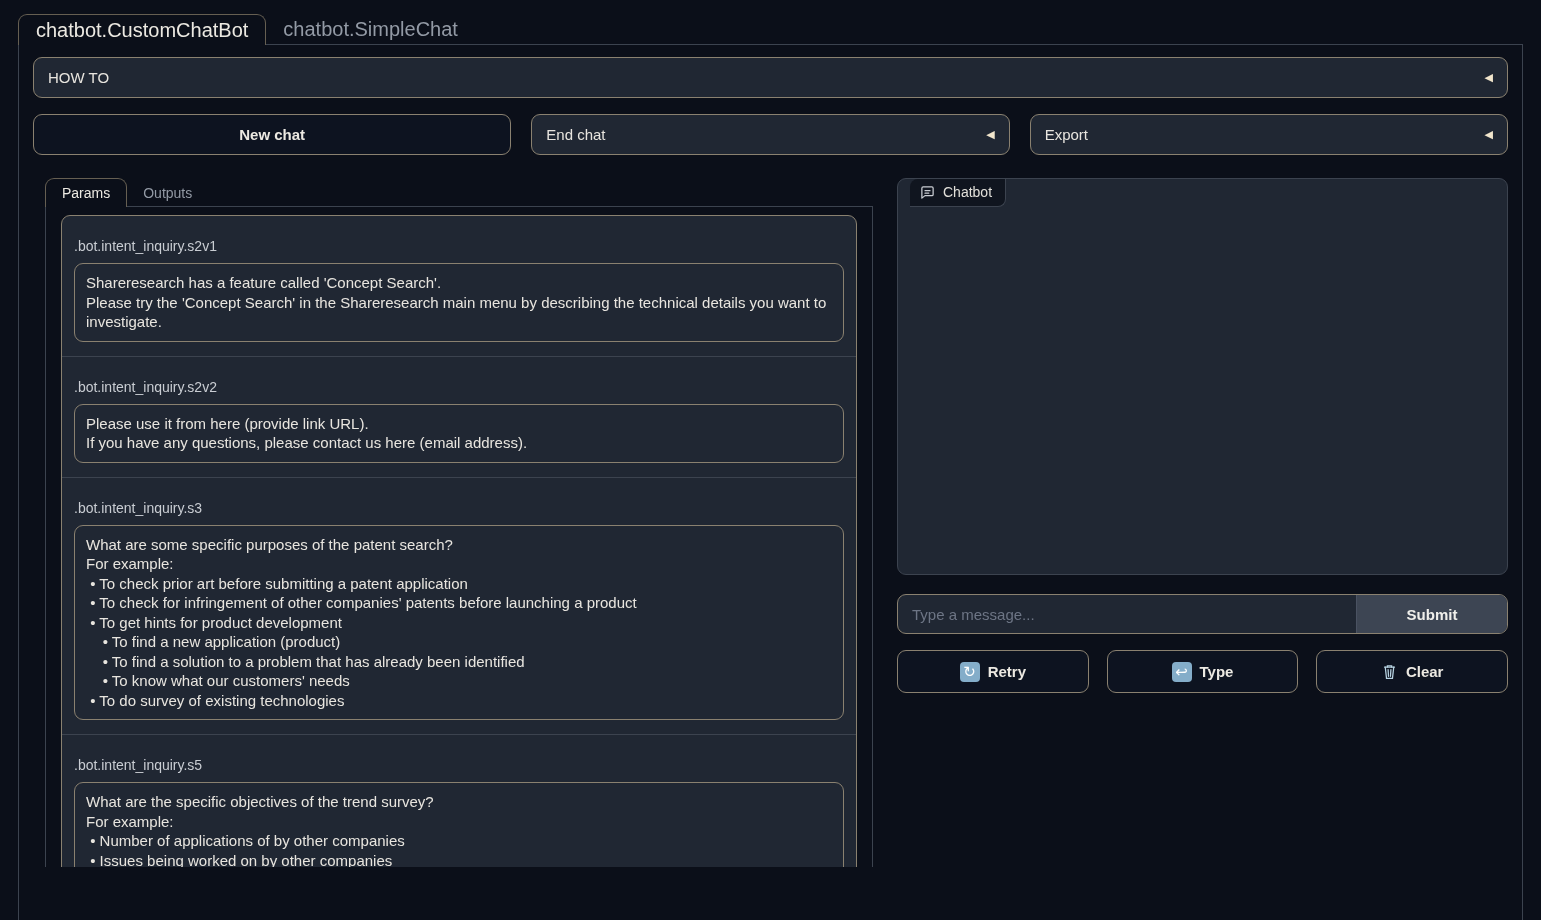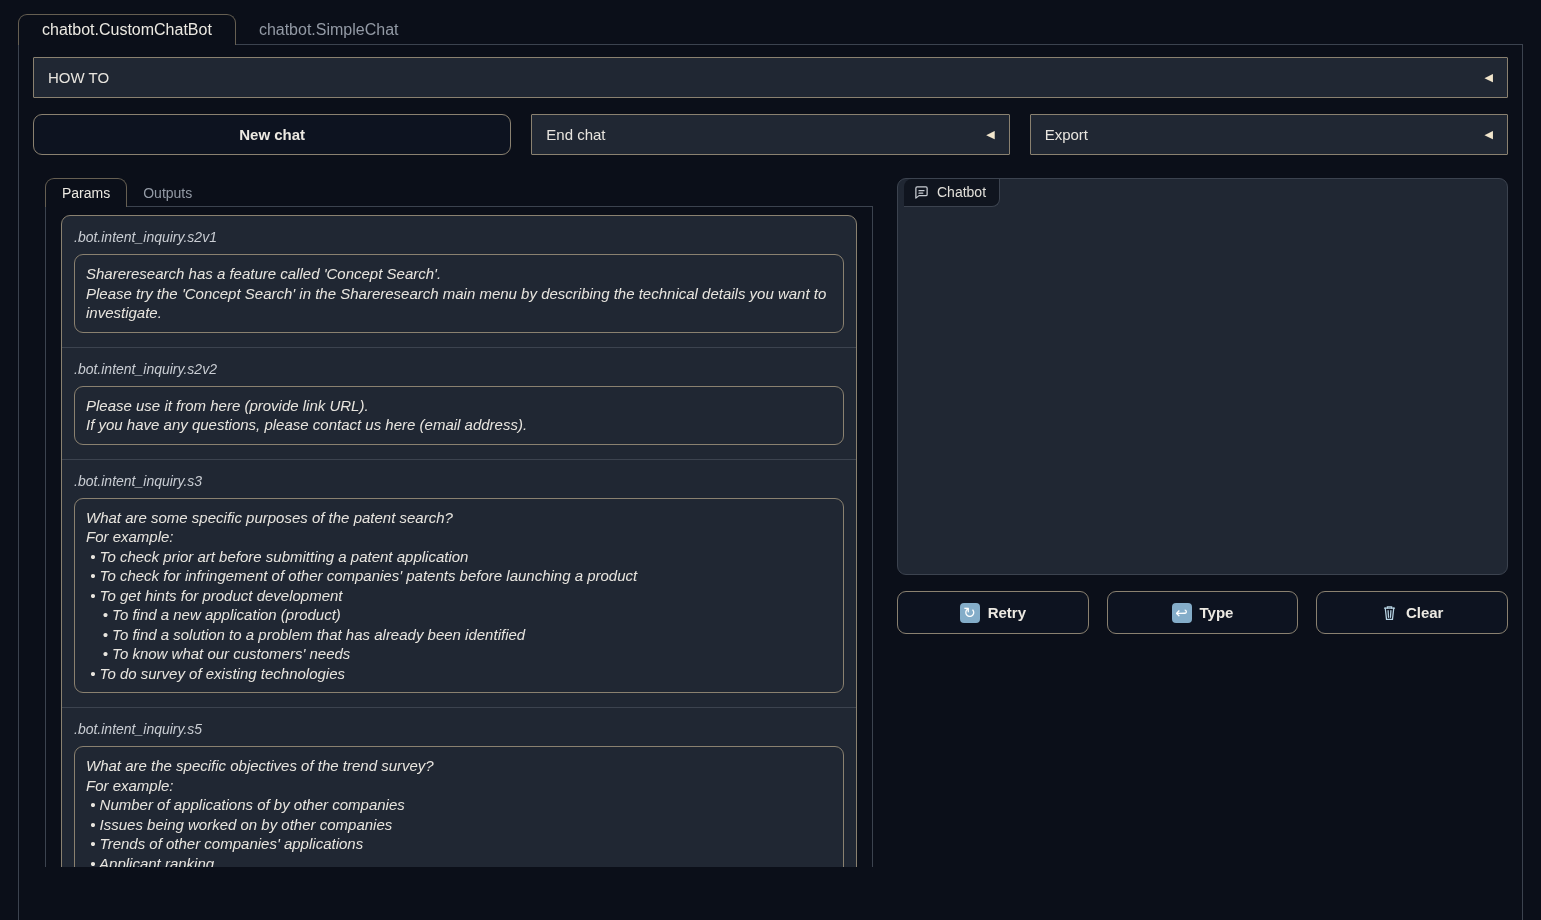--- a/index.html
+++ b/index.html
@@ -12,41 +12,41 @@
   }
   .top { padding: 14px 18px 0; }
 
   
   .tabnav { display: flex; position: relative; }
   .tabnav::after {
     content: ""; position: absolute; left: 0; right: 0; bottom: 0;
     height: 1px; background: #3c434f; z-index: 1;
   }
   .tab {
-    display: flex; align-items: center; padding: 0 23px;
-    font-size: 16px; color: #939aa5; cursor: pointer;
+    display: flex; align-items: center; padding: 0 17px;
+    font-size: 20px; color: #939aa5; cursor: pointer;
     position: relative; z-index: 0; white-space: nowrap;
   }
   .tab.active {
     color: #ece9e2; background: #0b0f19; z-index: 2;
     border: 1px solid #665f52; border-bottom: none;
     border-radius: 9px 9px 0 0;
   }
   .tabnav.lvl1 { height: 31px; }
   .tabnav.lvl2 { height: 29px; }
   .tabnav.lvl2 .tab { font-size: 14px; padding: 0 16px; }
 
   .body-frame {
     border-left: 1px solid #3c434f; border-right: 1px solid #3c434f;
     height: 875px; padding: 12px 14px 0; overflow: hidden;
   }
 
   
   .accordion {
-    background: #202733; border: 1px solid #8a8170; border-radius: 1px;
+    background: #202733; border: 1px solid #8a8170; border-radius: 9px;
     height: 41px; display: flex; align-items: center; justify-content: space-between;
     padding: 0 14px; font-size: 15px; cursor: pointer;
   }
   .acc-arrow { color: #f1e5cc; font-size: 11px; line-height: 1; }
   .howto { margin-bottom: 16px; }
   .row2 { display: grid; grid-template-columns: 1fr 1fr 1fr; gap: 20px; margin-bottom: 23px; }
   .btn-dark {
     background: #0d1320; border: 1px solid #8a8170; border-radius: 9px;
     height: 41px; display: flex; align-items: center; justify-content: center;
     font-weight: 700; font-size: 15px; color: #ece9e2; cursor: pointer;
@@ -59,37 +59,37 @@
   .col-right { flex: 1; }
 
   .inner-frame {
     border-left: 1px solid #3c434f; border-right: 1px solid #3c434f;
     padding: 8px 15px 0; height: 660px; overflow: hidden;
   }
   .group {
     border: 1px solid #8a8170; border-radius: 9px; background: #202733;
     overflow: hidden;
   }
-  .field { padding: 13px 12px 14px; border-top: 1px solid #3c434f; font-style: italic; }
+  .field { padding: 22px 12px 14px; border-top: 1px solid #3c434f; }
   .field:first-child { border-top: none; }
   .f-label { font-size: 14px; color: #c9cdd3; }
   .f-box {
     margin-top: 9px; border: 1px solid #8a8170; border-radius: 9px;
     padding: 9px 11px; font-size: 15px; line-height: 19.5px;
     white-space: pre-wrap; color: #e8e5df; background: #202733; min-height: 20px;
     cursor: text;
   }
 
   
   .chat-panel {
     position: relative; height: 397px; border: 1px solid #3c434f;
     border-radius: 9px; background: #202733;
   }
   .chat-badge {
-    position: absolute; top: 0; left: 6px;
+    position: absolute; top: 0; left: 12px;
     display: flex; align-items: center; gap: 8px;
     background: #10151f; border-right: 1px solid #3c434f; border-bottom: 1px solid #3c434f;
     border-radius: 8px 0 8px 0; padding: 5px 13px 6px 10px; font-size: 14px; color: #e2e0da;
   }
   .input-row {
     margin-top: 19px; display: flex; align-items: stretch; height: 40px;
     border: 1px solid #8a8170; border-radius: 9px; overflow: hidden; background: #202733;
   }
   .msg-input {
     flex: 1; background: transparent; border: none; outline: none;
@@ -198,20 +198,24 @@
           <div class="chat-badge">
             <svg class="icon-svg" width="15" height="15" viewBox="0 0 24 24" fill="none" stroke="#c9cdd3" stroke-width="2" stroke-linecap="round" stroke-linejoin="round">
               <path d="M21 15a2 2 0 0 1-2 2H8l-5 4V5a2 2 0 0 1 2-2h14a2 2 0 0 1 2 2z"></path>
               <line x1="8" y1="9" x2="16" y2="9"></line>
               <line x1="8" y1="13" x2="14" y2="13"></line>
             </svg>
             <span>Chatbot</span>
           </div>
         </div>
 
+        <div class="input-row">
+          <input class="msg-input" type="text" placeholder="Type a message..." style="">
+          <button class="submit-btn">Submit</button>
+        </div>
 
         <div class="chat-actions">
           <button class="action-btn">
             <span class="emoji-sq">↻</span>
             <span>Retry</span>
           </button>
           <button class="action-btn">
             <span class="emoji-sq">↩</span>
             <span>Type</span>
           </button>

